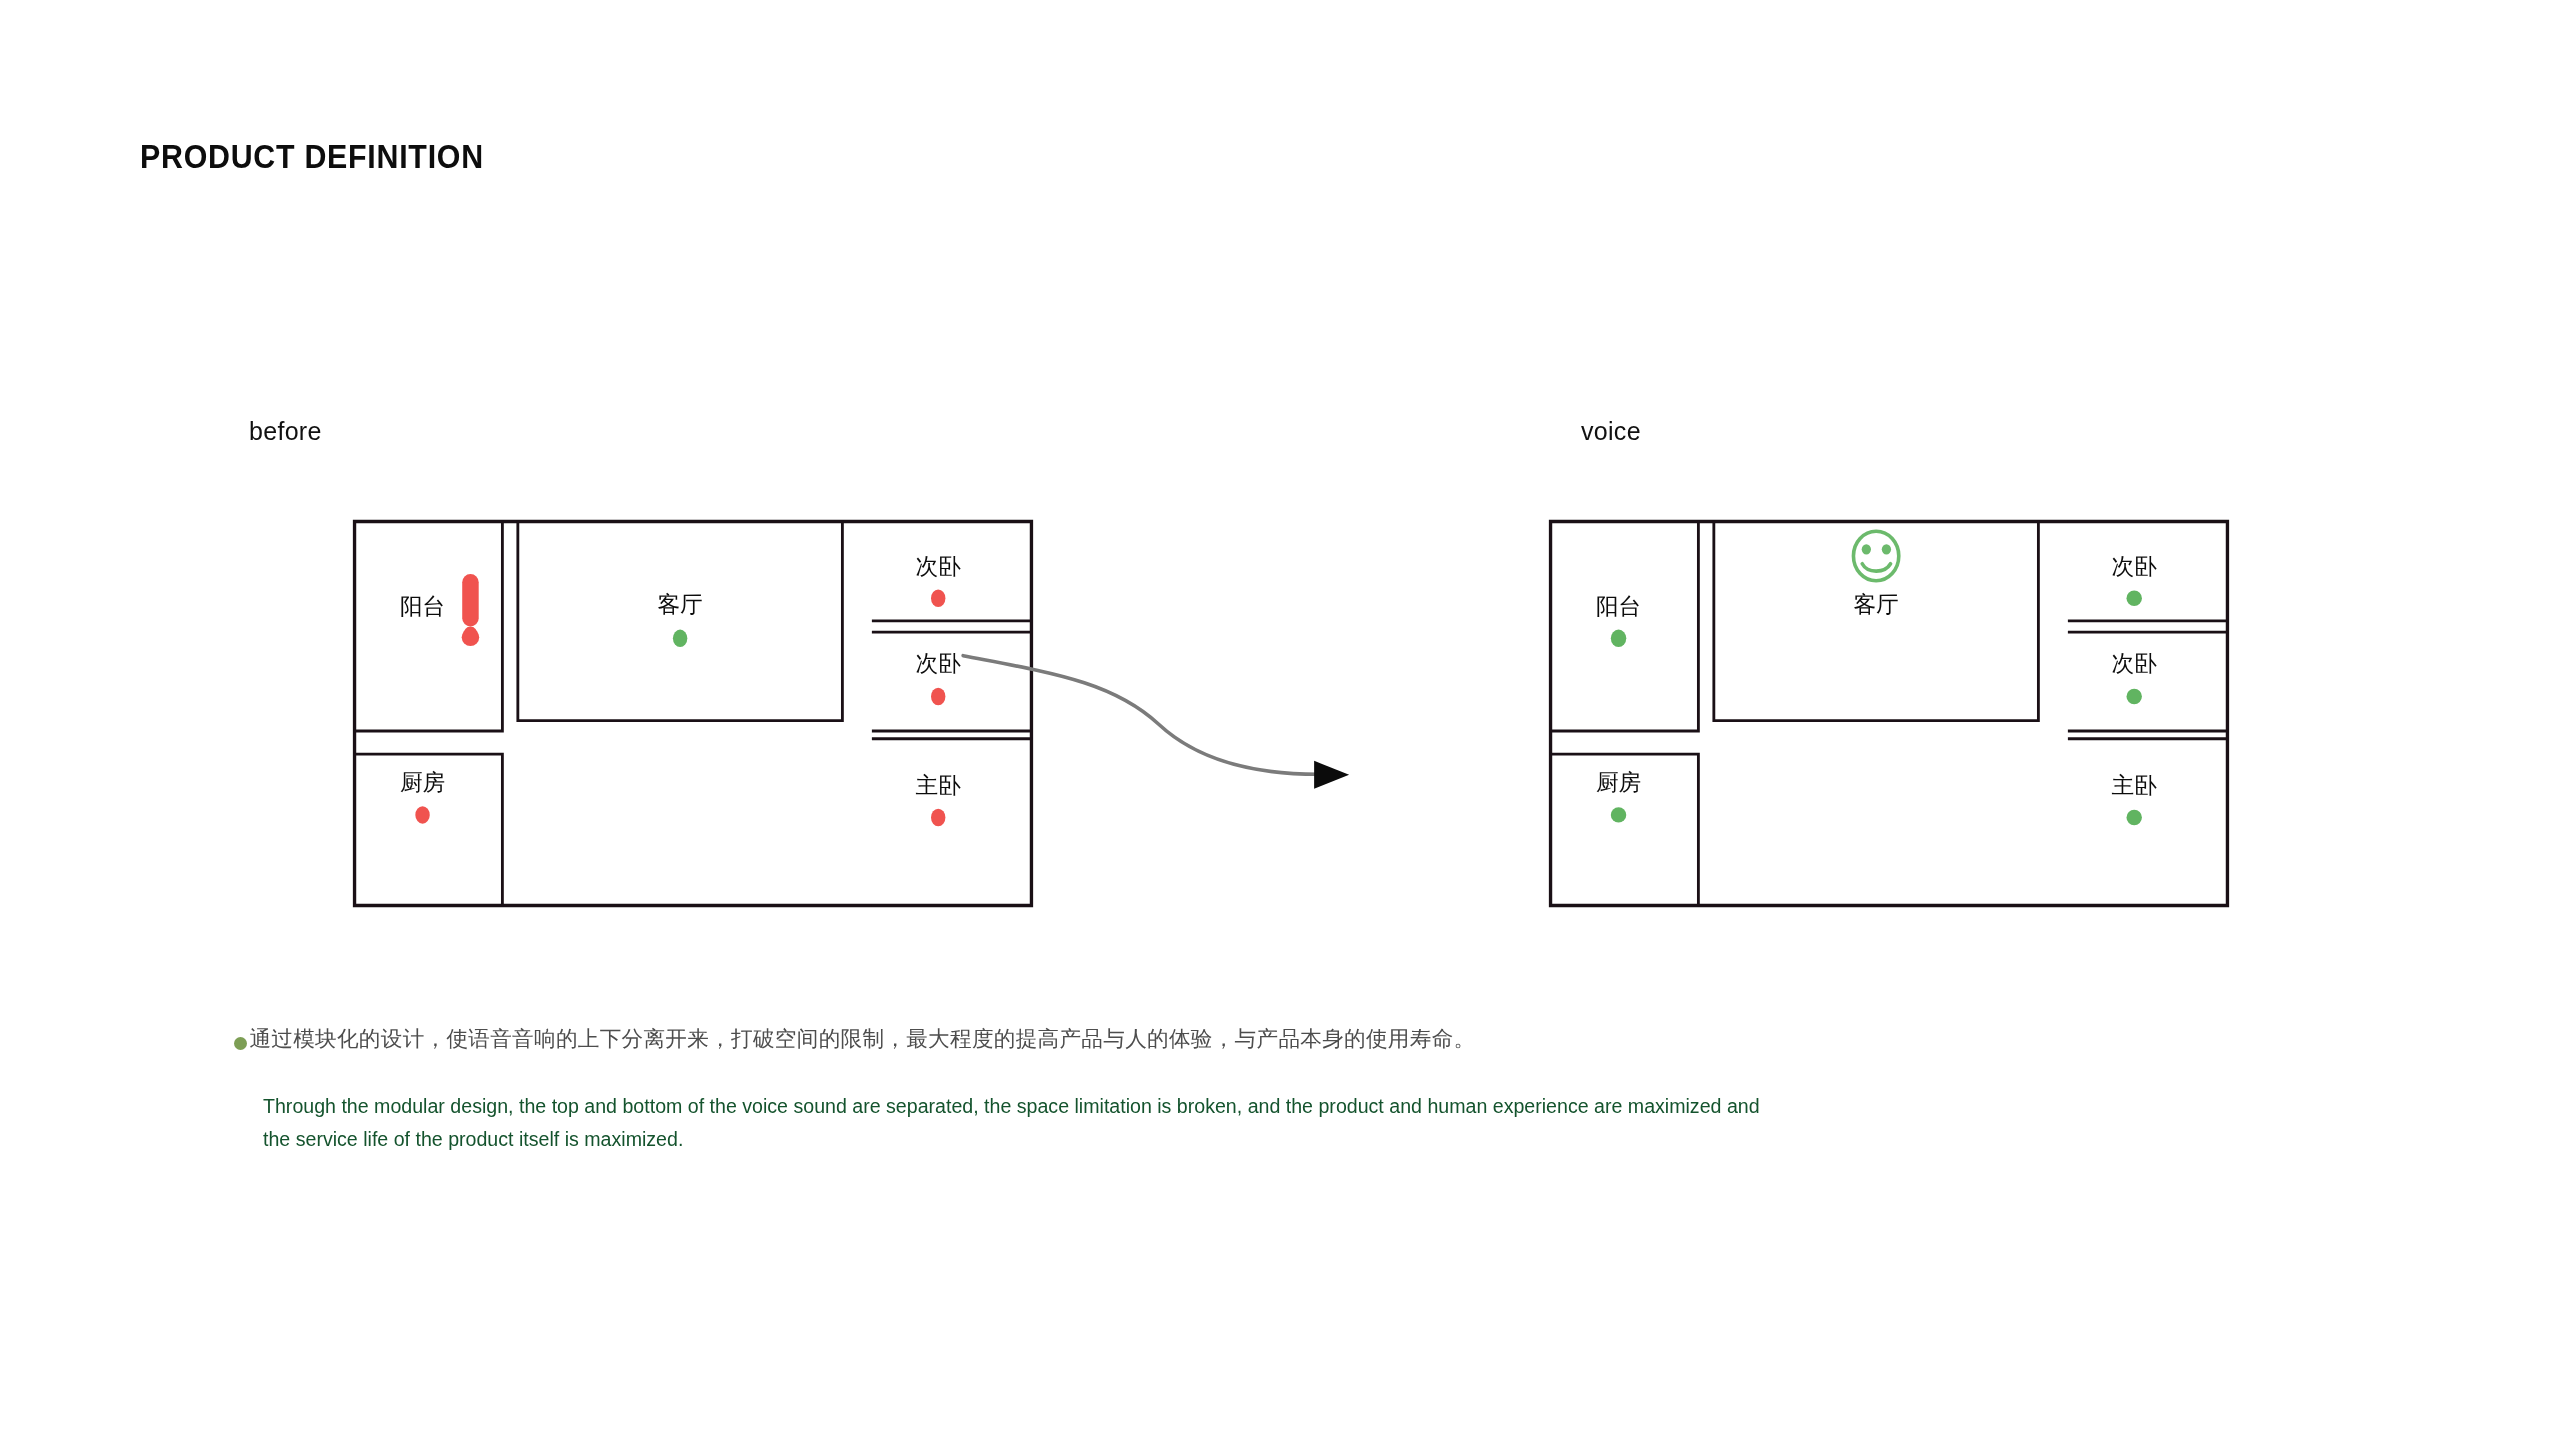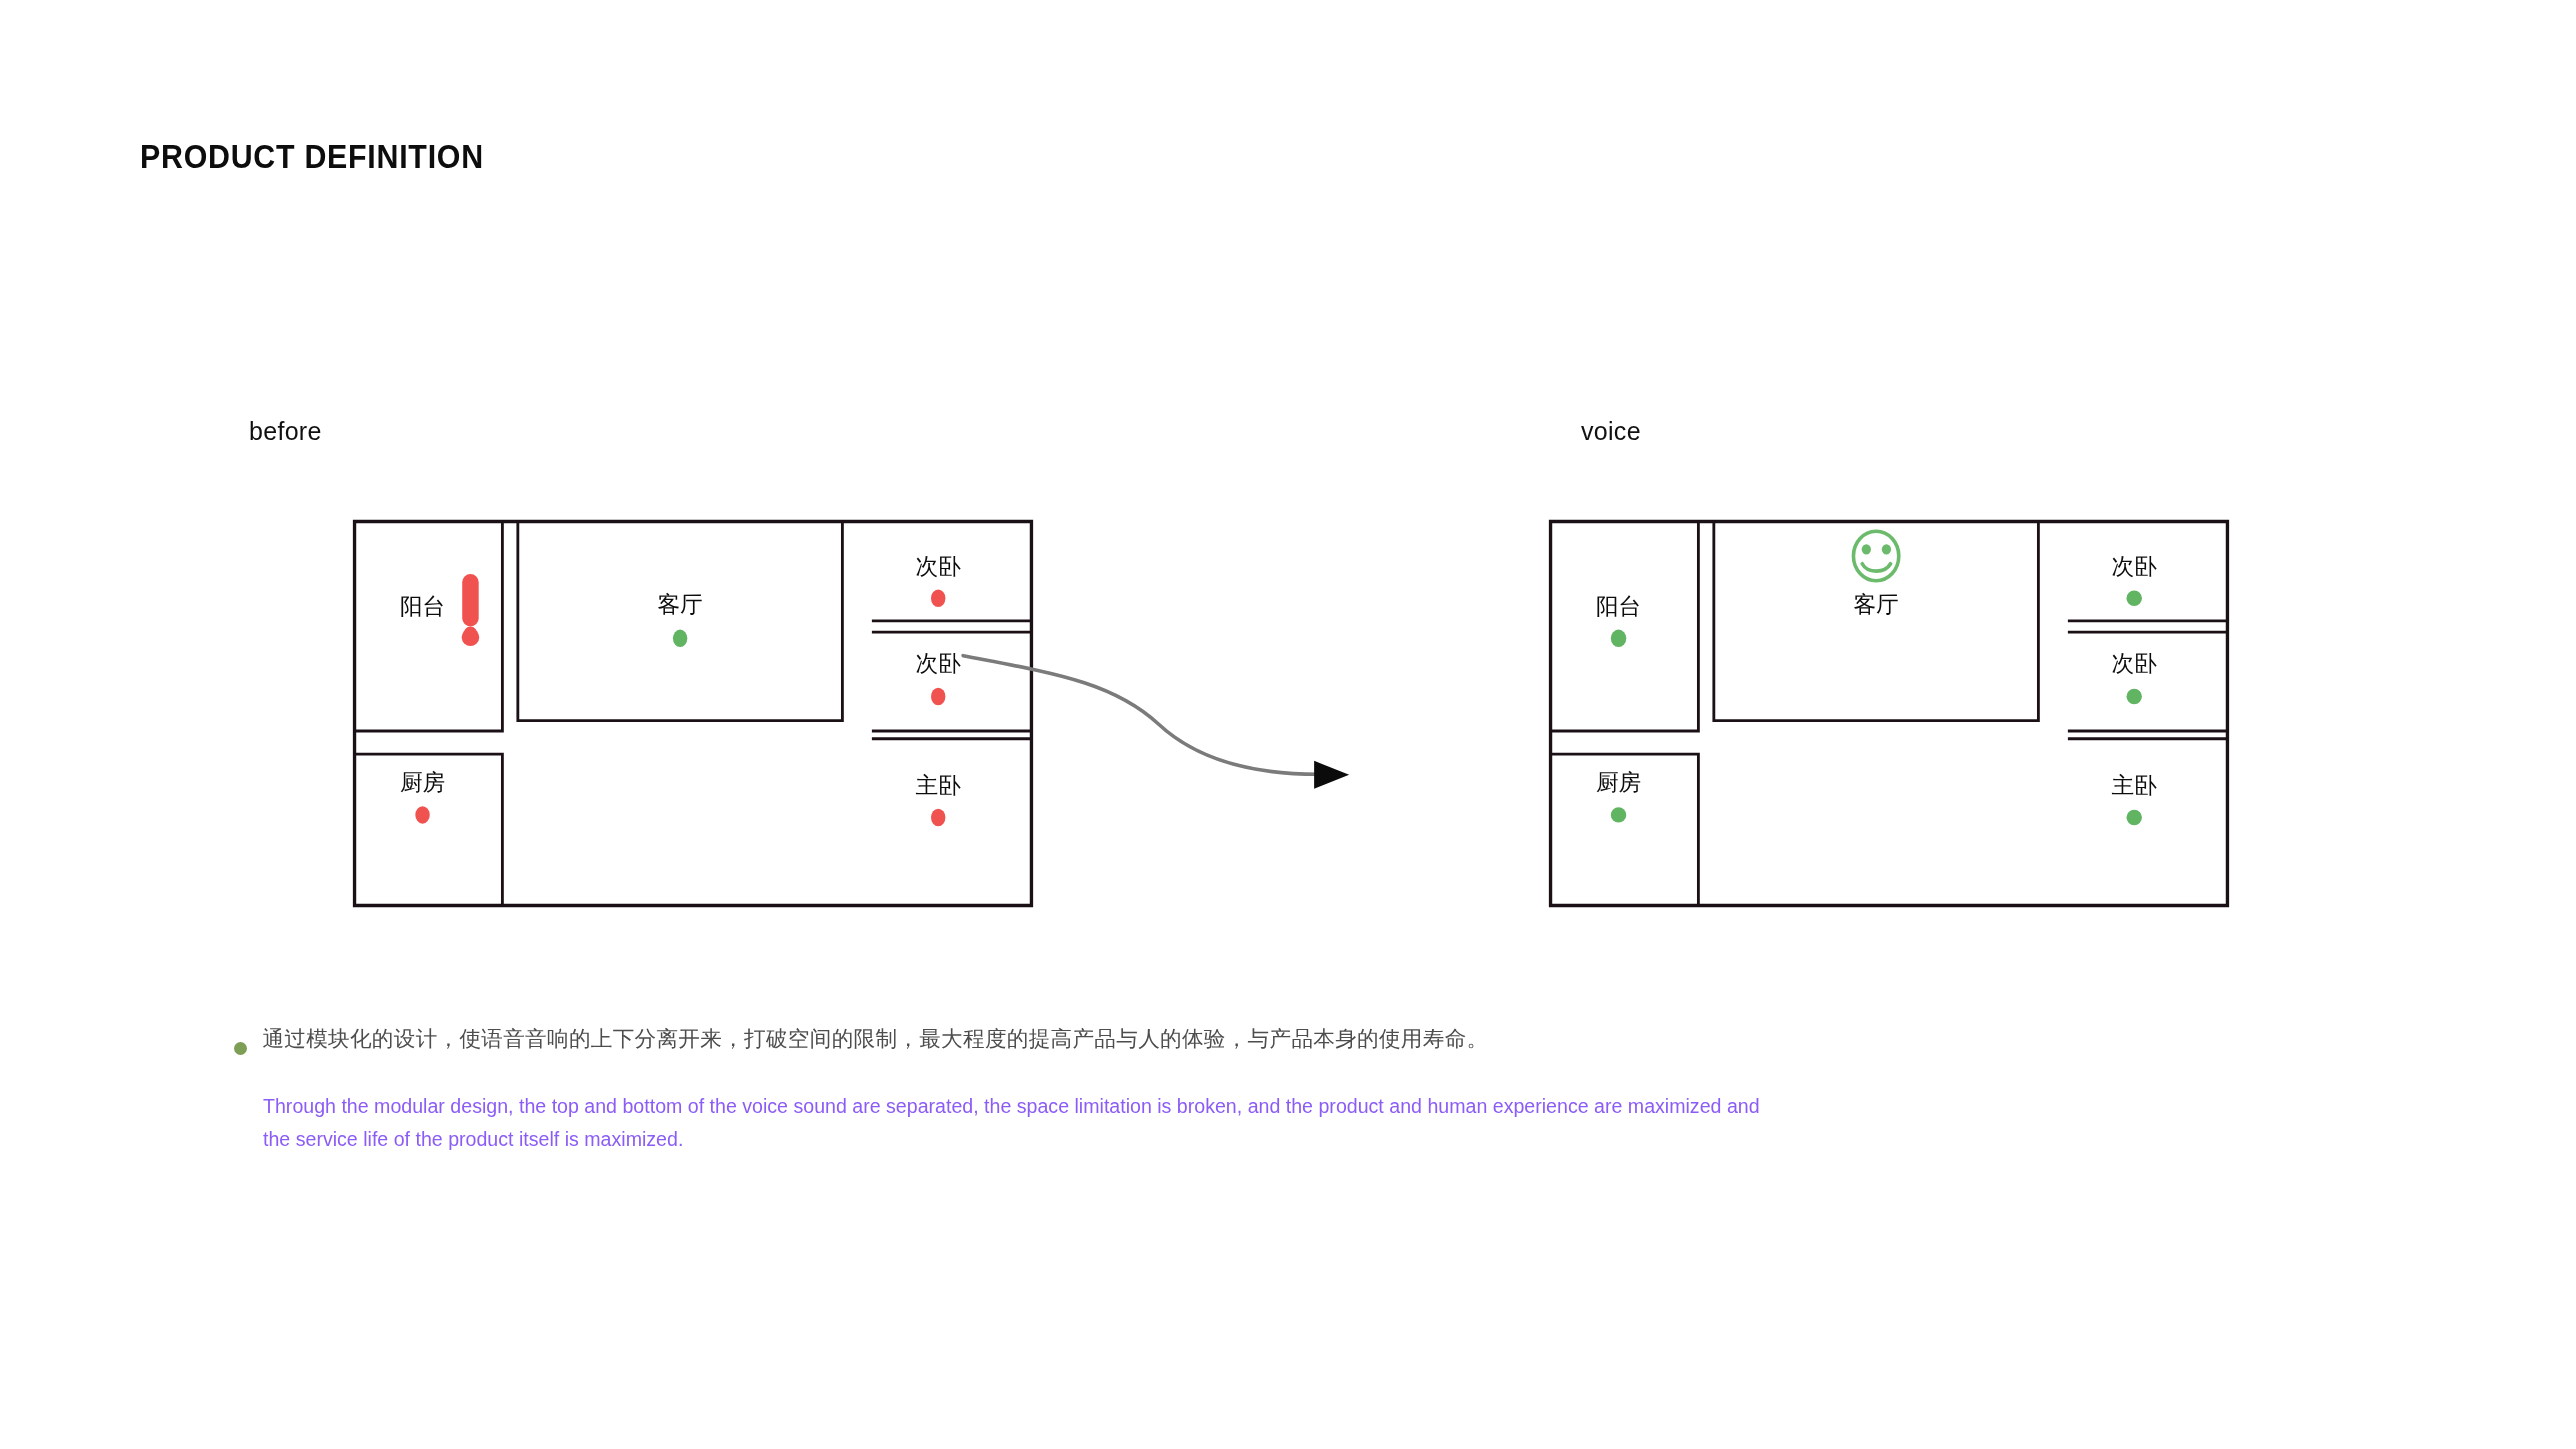--- a/index.html
+++ b/index.html
@@ -87,22 +87,22 @@
 
   
   .caption-block {
     position: absolute;
     left: 234px;
     top: 1023px;
     width: 1752px;
   }
   .cn-row {
     display: flex;
-    align-items: flex-end;
-    gap: 15px;
+    align-items: center;
+    gap: 2px;
   }
   .cn-bullet {
     width: 13.4px;
     height: 13.4px;
     border-radius: 50%;
     background: #7d9e55;
     flex: 0 0 auto;
     margin-top: 8.2px;
   }
   .cn-text {
@@ -111,21 +111,21 @@
     color: #4d4d4d;
     letter-spacing: 0.3px;
     font-family: "Liberation Sans", "DejaVu Sans", sans-serif;
     white-space: nowrap;
   }
   .en-text {
     margin-top: 35px;
     margin-left: 29px;
     font-size: 19.6px;
     line-height: 1.65;
-    color: #8b5cf6;
+    color: #14532d;
     max-width: 1525px;
     font-family: "Liberation Sans", "DejaVu Sans", sans-serif;
   }
 </style>
 </head>
 <body>
 
 <div class="slide-title">PRODUCT DEFINITION</div>
 
 <div class="plan-caption before">before</div>

